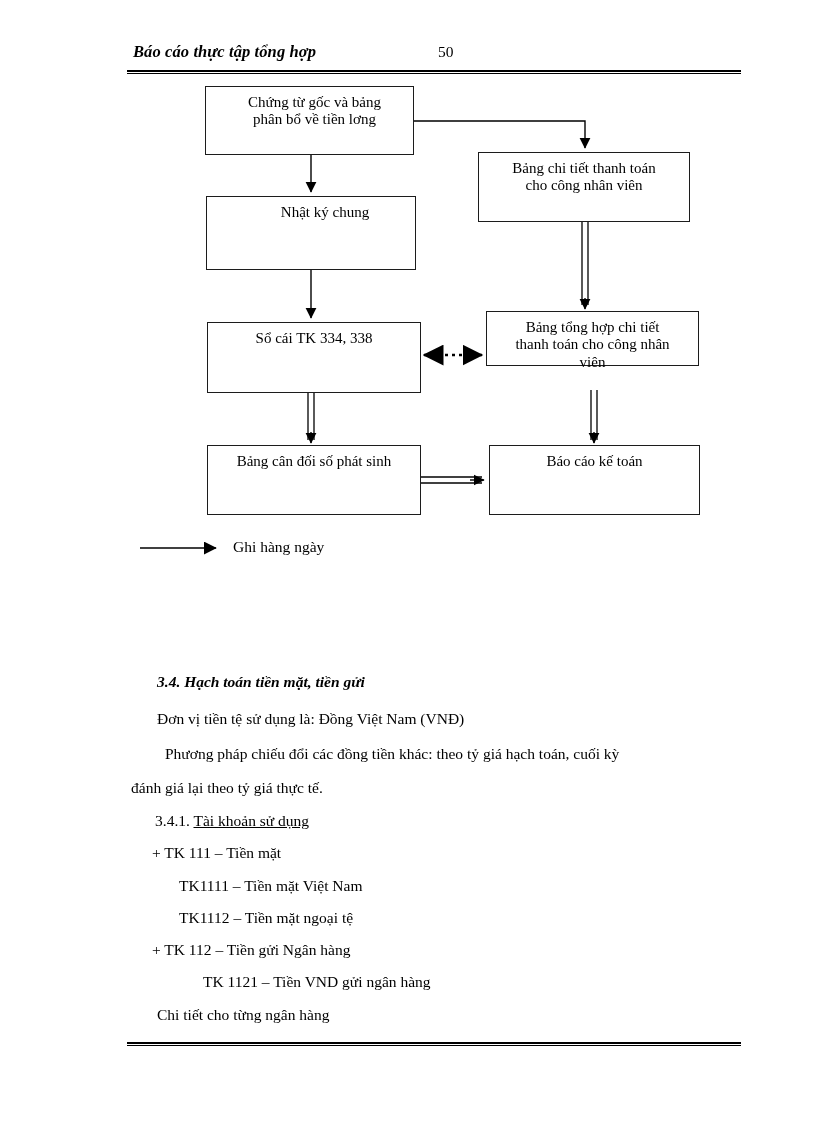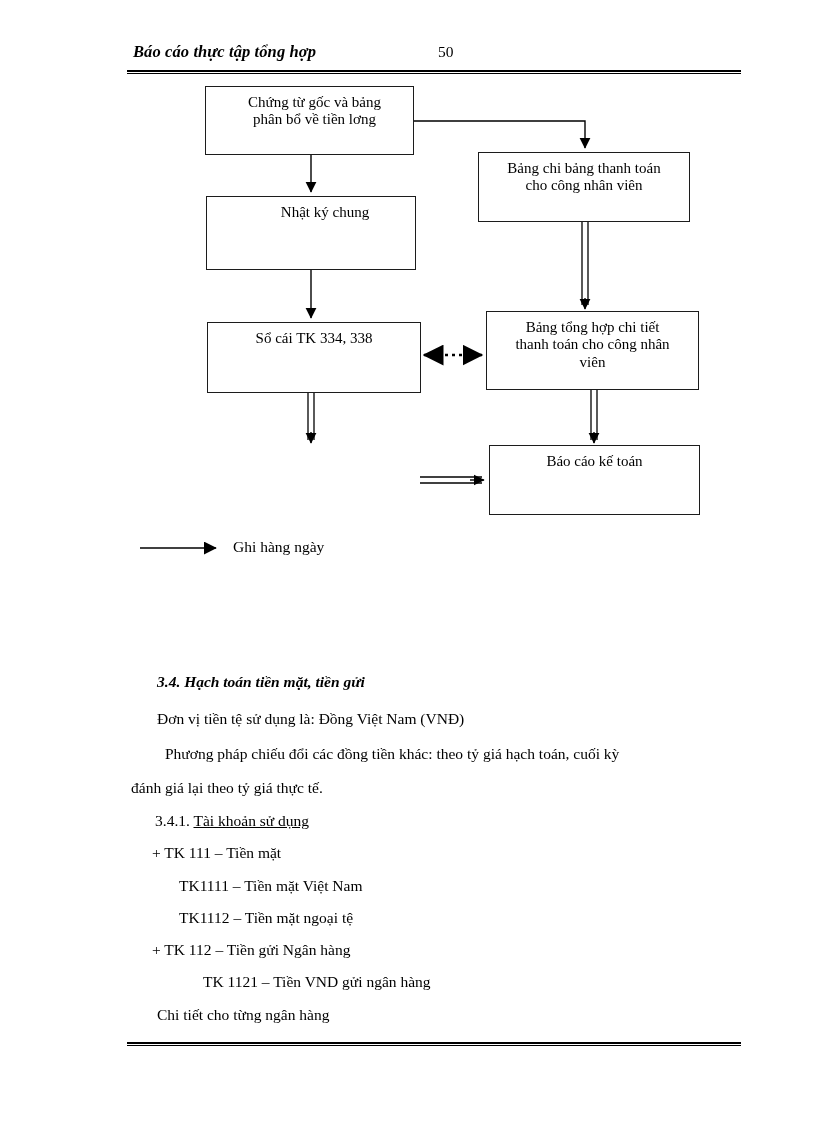--- a/index.html
+++ b/index.html
@@ -185,31 +185,32 @@
       <path d="M594,432 L594,443" stroke="#000" stroke-width="1.4" fill="none" marker-end="url(#ah)"></path>
 
       <line x1="420" y1="477" x2="482" y2="477" stroke="#000" stroke-width="1.3"></line>
       <line x1="420" y1="483" x2="482" y2="483" stroke="#000" stroke-width="1.3"></line>
       <path d="M470,480 L484,480" stroke="#000" stroke-width="1.4" fill="none" marker-end="url(#ah)"></path>
     </svg>
 
     <div class="fbox" style="left:205px; top:86px; width:209px; height:69px;padding-left:10px;">Chứng từ gốc và bảng
 phân bổ về tiền lơng</div>
 
-    <div class="fbox" style="left:478px; top:152px; width:212px; height:70px;">Bảng chi bảng thanh toán
+    <div class="fbox" style="left:478px; top:152px; width:212px; height:70px;">Bảng chi tiết thanh toán
 cho công nhân viên</div>
 
     <div class="fbox" style="left:206px; top:196px; width:210px; height:74px;padding-left:28px;">Nhật ký chung</div>
 
     <div class="fbox" style="left:207px; top:322px; width:214px; height:71px;">Sổ cái TK 334, 338</div>
 
-    <div class="fbox" style="left:486px; top:311px; width:213px; height:79px;">Bảng tổng hợp chi tiết
+    <div class="fbox" style="left:486px; top:311px; width:213px; height:55px;">Bảng tổng hợp chi tiết
 thanh toán cho công nhân
 viên</div>
 
+    <div class="fbox" style="left:207px; top:445px; width:214px; height:70px;">Bảng cân đối số phát sinh</div>
 
     <div class="fbox" style="left:489px; top:445px; width:211px; height:70px;">Báo cáo kế toán</div>
   </div>
 
   <div class="legend">
 
     <div class="legend-row">
       <svg class="legend-art">
         <defs>
           <marker id="lah" markerWidth="9" markerHeight="9" refX="7.5" refY="4" orient="auto">

